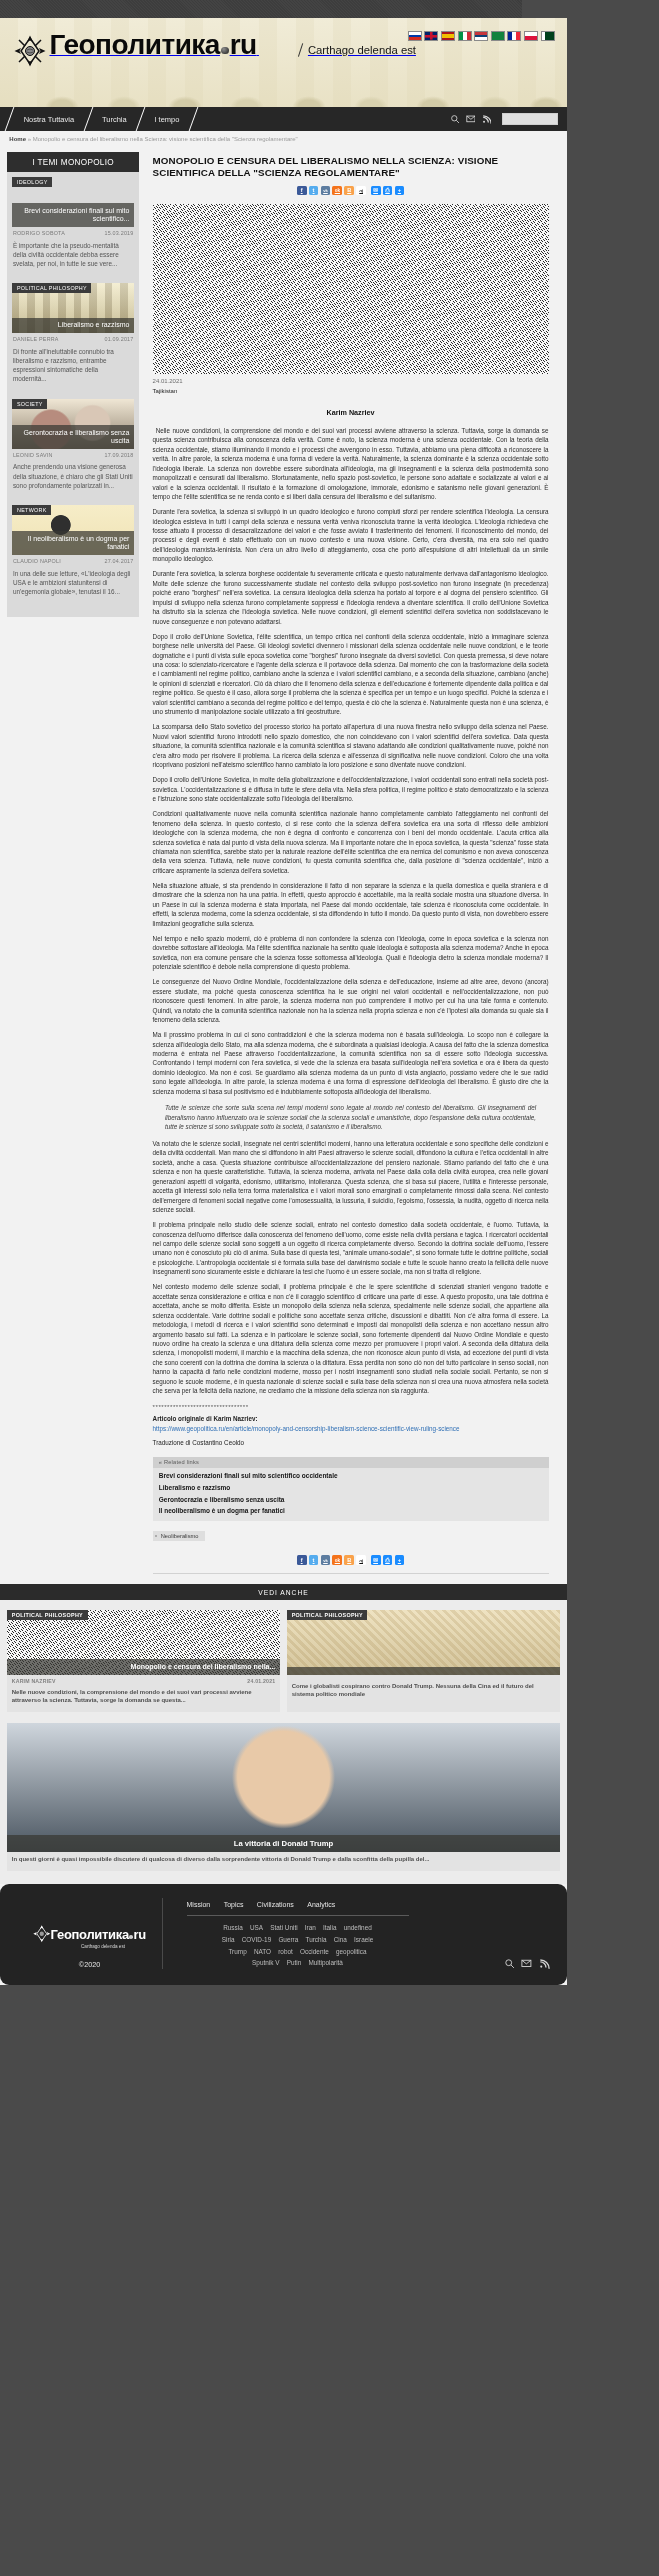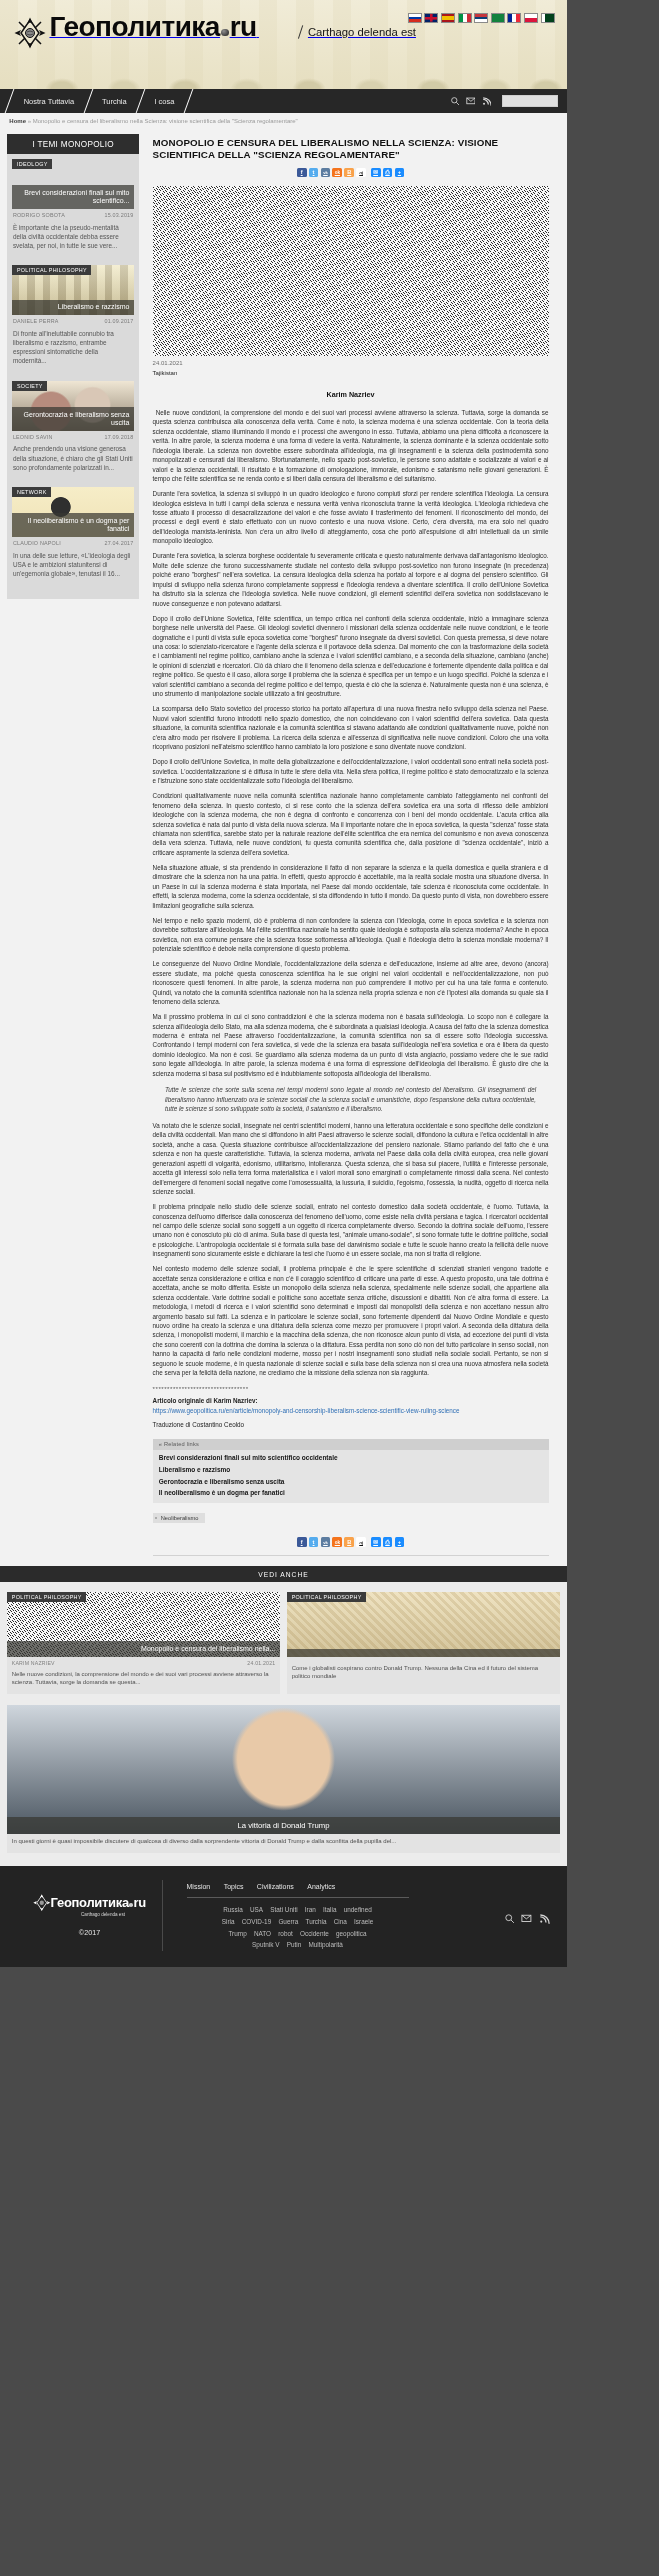--- a/index.html
+++ b/index.html
@@ -11,21 +11,21 @@
     font-family:"Liberation Sans", sans-serif;
     color:#222;
     -webkit-font-smoothing:antialiased;
   }
   
   .page-backdrop{
     width:522px;
     background:
       repeating-linear-gradient(45deg, rgba(255,255,255,.025) 0 1px, rgba(0,0,0,.03) 1px 2.1px),
       linear-gradient(#3f3f3f,#4f4f4f 40%, #434343);
-    padding:0 0 0 0;
+    padding:18px 0 0 0;
   }
   .shell{ width:567px; margin:0 auto; background:#f2f2f2; }
 
   
   .masthead{
     position:relative;
     height:89px;
     background:
       linear-gradient(rgba(247,243,228,.55), rgba(232,225,196,.75)),
       repeating-linear-gradient(90deg, #ded6b4 0 18.5px, #e9e3c8 18.5px 37px),
@@ -136,31 +136,31 @@
   
   .rel-box{ background:#e4e4e4; padding:0 0 7.2px; margin:3.1px 0 6.2px;}
   .rel-head{ background:#cfcfcf; font-size:5.7px; color:#5a5a5a; padding:2.6px 6.2px; letter-spacing:0.2px;}
   .rel-item{ font-size:6.5px; font-weight:700; color:#151515; padding:4.6px 6.2px 0; }
   .tagchip{ display:inline-block; background:#dedede; color:#3a3a3a; font-size:5.7px; padding:2.1px 6.2px 2.1px 8.2px; position:relative; margin:3.1px 0 9.3px;}
   .tagchip:before{ content:""; position:absolute; left:2.1px; top:50%; transform:translateY(-50%); width:2.1px; height:2.1px; border-radius:50%; background:#9b9b9b;}
   .hr-line{ height:0.5px; background:#d2d2d2; margin:7.2px 0 0;}
 
   
   .also{ background:#2b2b2b; color:#fff; text-align:center; font-size:6.7px; letter-spacing:1px; padding:4.6px 0;}
-  .also-wrap{ background:#ececec; padding:9.3px 7.2px 13.4px;}
+  .also-wrap{ background:#ececec; padding:9.3px 7.2px 13.4px;font-weight:bold;}
   .also-grid{ display:flex; gap:7.2px; }
   .also-card{ flex:1; background:#e3e3e3; }
   .also-img{ position:relative; height:65px; overflow:hidden;}
   .also-meta{ display:flex; justify-content:space-between; font-size:5.2px; color:#818181; padding:3.6px 4.6px 0; letter-spacing:0.2px;}
   .also-ex{ font-size:6px; color:#4f4f4f; line-height:1.45; padding:3.6px 4.6px 7.2px;}
   .wide-card{ margin-top:10.3px; background:#e3e3e3;}
   .wide-img{ position:relative; height:129px; overflow:hidden;}
 
   
-  .footer{ background:#232323; color:#cfcfcf; padding:13.4px 17.5px 15.5px; display:flex; align-items:center;}
+  .footer{ background:#232323; color:#cfcfcf; padding:13.4px 17.5px 15.5px; display:flex; align-items:flex-end;border-radius:9px;}
   .f-brand{ width:144px; text-align:center;}
   .f-logo{ display:flex; align-items:center; justify-content:center;}
   .f-logo-text{ font-size:13px; font-weight:700; color:#fff; letter-spacing:-0.3px;}
   .f-logo-text .dot{ display:inline-block; width:3.6px; height:3.6px; border-radius:50%; background:#cfcfcf; margin:0 0.5px;}
   .f-tag{ font-size:4.6px; color:#d7d7d7; margin-top:1px; padding-left:27px;}
   .f-copy{ margin-top:11.3px; font-size:7.2px; color:#e6e6e6;}
   .f-mid{ flex:1; border-left:0.5px solid #4a4a4a; padding:3.1px 0 0 24px;}
   .f-nav{ display:flex; gap:13.4px; font-size:7px; color:#e4e4e4;}
   .f-rule{ height:0.5px; background:#5a5a5a; margin:7.2px 0 6.2px; width:222px;}
   .f-tags{ width:222px; text-align:center; font-size:6.4px; color:#bdbdbd; line-height:1.85;}
@@ -207,21 +207,21 @@
     </div>
   </div>
 
   <div class="navbar">
     <div class="nav-items">
       <span class="nav-sep"></span>
       <a class="nav-link" href="#">Nostra Tuttavia</a>
       <span class="nav-sep"></span>
       <a class="nav-link" href="#">Turchia</a>
       <span class="nav-sep"></span>
-      <a class="nav-link" href="#">I cosa</a>
+      <a class="nav-link" href="#">I tempo</a>
       <span class="nav-sep"></span>
     </div>
     <div class="nav-right">
       <svg class="nav-icon" viewBox="0 0 24 24" fill="none" stroke="currentColor" stroke-width="2">
             <circle cx="10.5" cy="10.5" r="6.5"></circle>
             <line x1="15.5" y1="15.5" x2="22" y2="22"></line>
           </svg>
       <svg class="nav-icon" viewBox="0 0 24 24" fill="none" stroke="currentColor" stroke-width="2">
             <rect x="2" y="5" width="20" height="14"></rect>
             <polyline points="2,5 12,13 22,5"></polyline>
@@ -418,21 +418,21 @@
           <path d="M32 1 L38 14 L32 11 L26 14 Z" fill="#fff"></path>
           <path d="M32 63 L26 50 L32 53 L38 50 Z" fill="#fff"></path>
           <path d="M1 32 L14 26 L11 32 L14 38 Z" fill="#fff"></path>
           <path d="M63 32 L50 38 L53 32 L50 26 Z" fill="#fff"></path>
           <path d="M32 6 L50 32 L32 58 L14 32 Z" fill="none" stroke="#fff" stroke-width="3"></path>
           <circle cx="32" cy="32" r="8" fill="#999"></circle>
         </svg>
         <span class="f-logo-text"><span>Геополитика</span><span class="dot"></span><span>ru</span></span>
       </a>
       <div class="f-tag">Carthago delenda est</div>
-      <div class="f-copy">©2017</div>
+      <div class="f-copy">©2020</div>
     </div>
 
     <div class="f-mid">
       <div class="f-nav">
         <a href="#" style="color:inherit;text-decoration:none">Mission</a>
         <a href="#" style="color:inherit;text-decoration:none">Topics</a>
         <a href="#" style="color:inherit;text-decoration:none">Civilizations</a>
         <a href="#" style="color:inherit;text-decoration:none">Analytics</a>
       </div>
       <div class="f-rule"></div>

